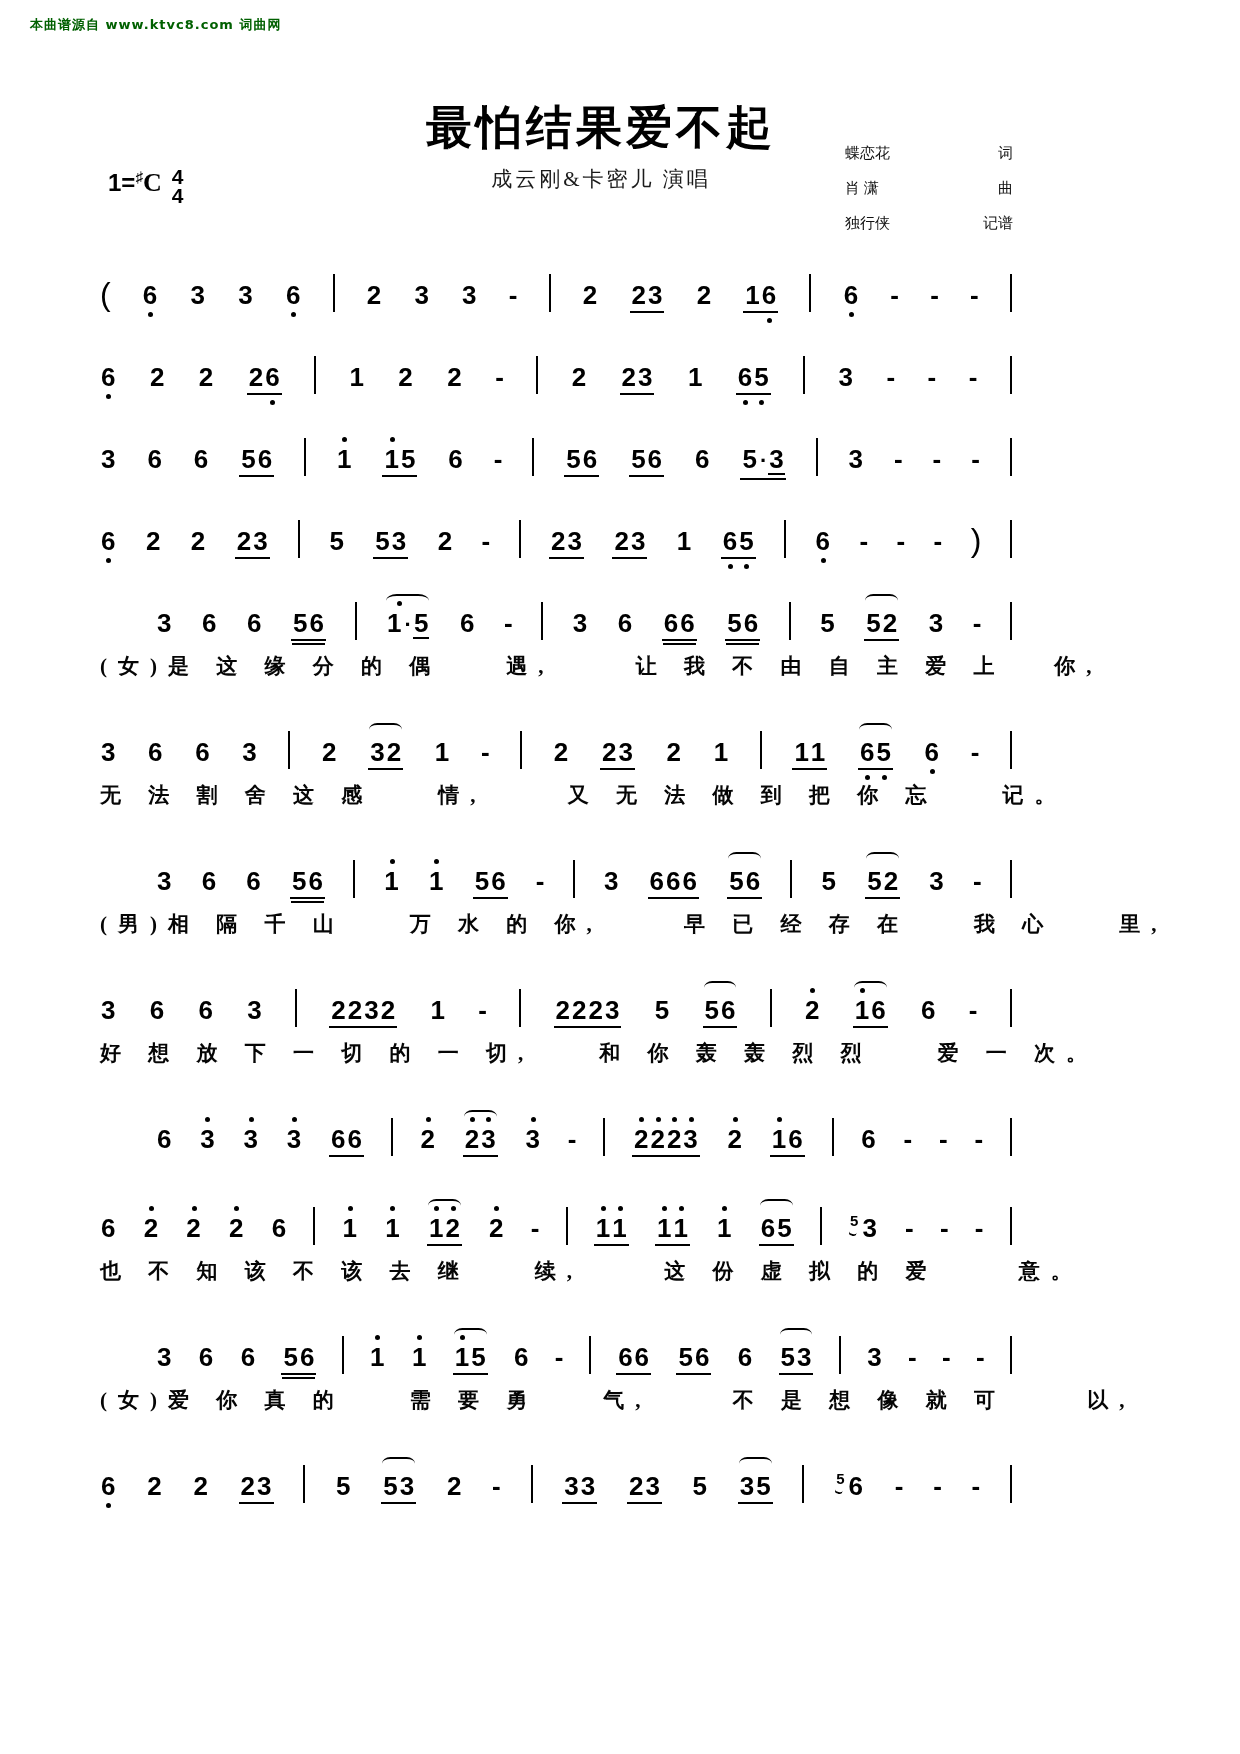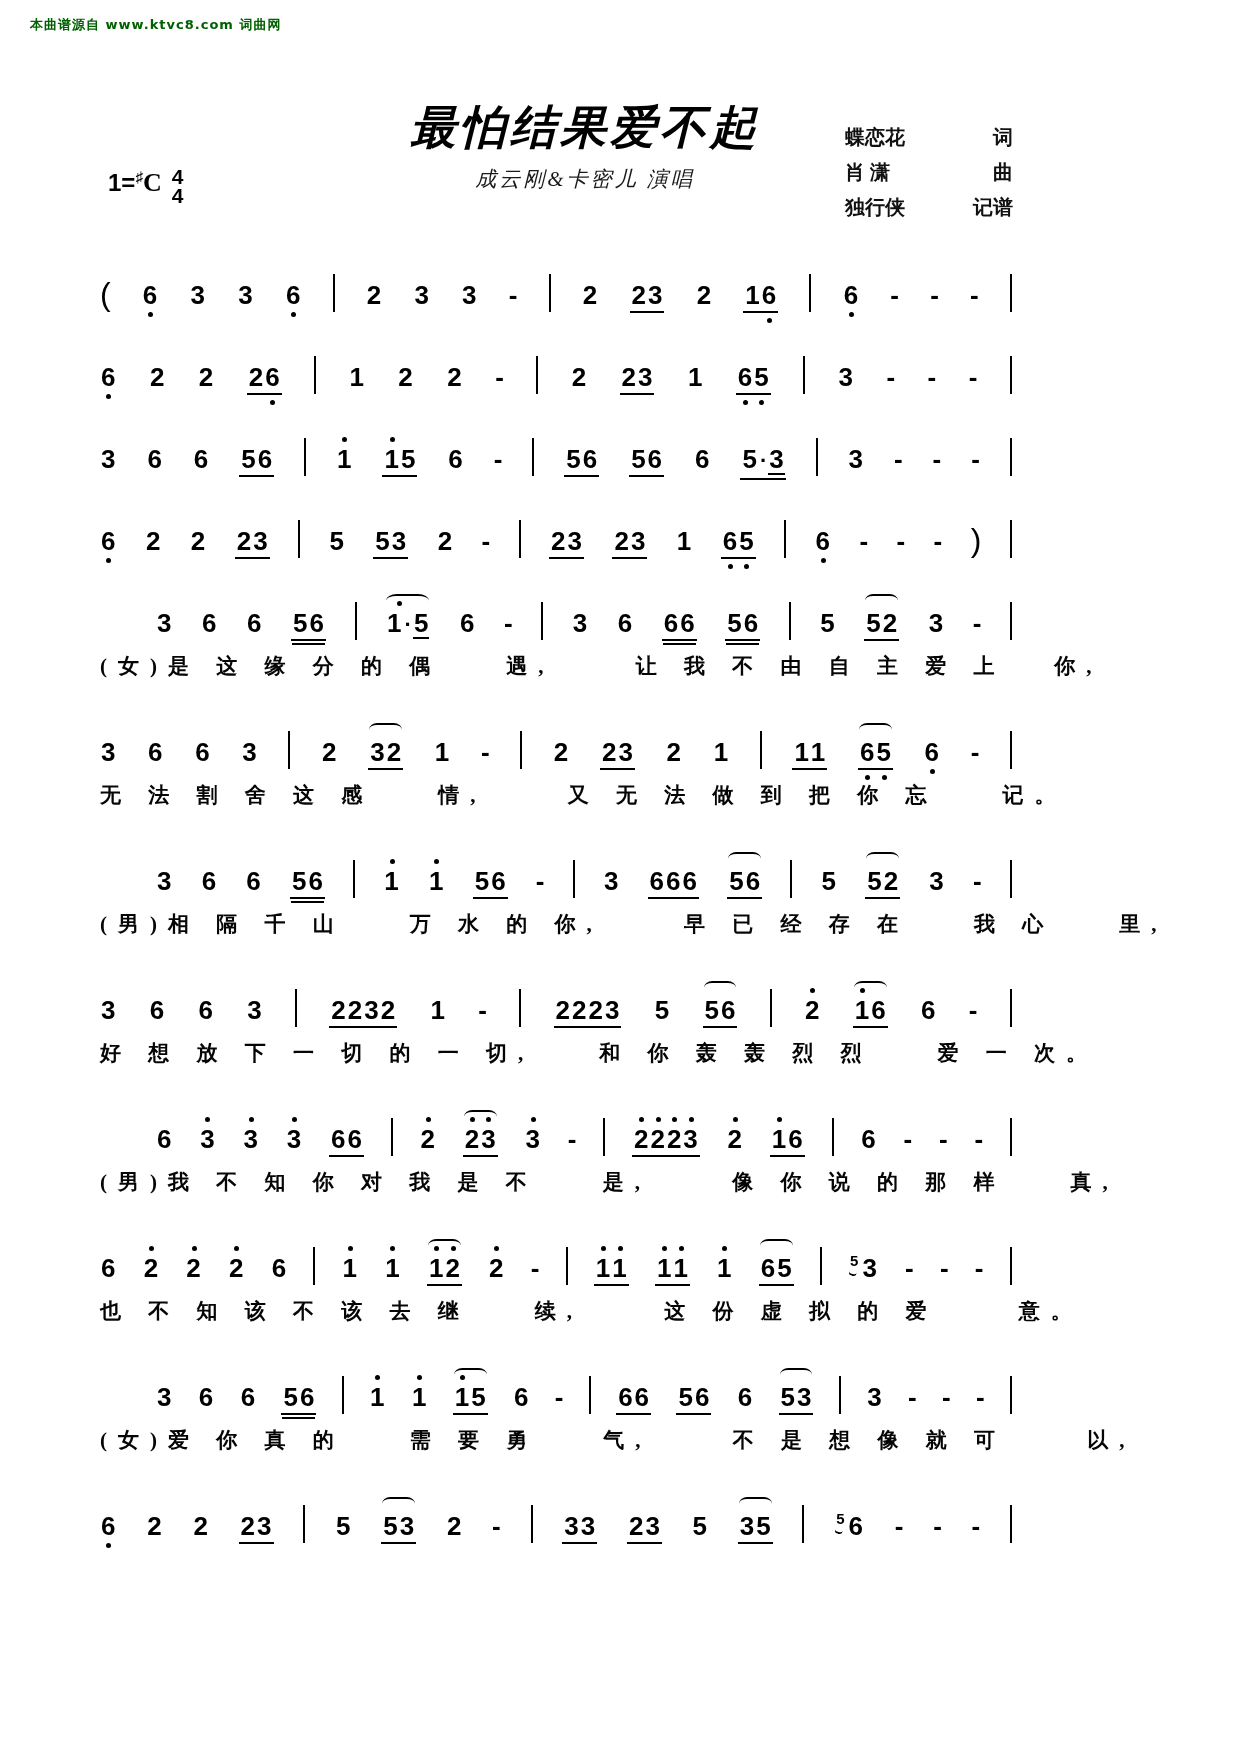--- a/index.html
+++ b/index.html
@@ -1,34 +1,34 @@
 <!DOCTYPE html>
 <html><head>
 <meta charset="utf-8">
 <style>
   html,body{margin:0;padding:0;background:#fff;}
   body{width:1240px;height:1754px;position:relative;font-family:"Liberation Sans",sans-serif;color:#000;overflow:hidden;}
 
   .watermark{position:absolute;left:30px;top:16px;font-size:13px;font-weight:700;
     font-family:"DejaVu Sans",sans-serif;letter-spacing:1px;}
 
-  .headwrap{position:absolute;left:0;top:0;width:1170px;text-align:center;font-style:italic;}
+  .headwrap{position:absolute;left:16px;top:0;width:1170px;text-align:center;}
   .title{margin-top:100px;font-family:"Liberation Serif",serif;font-weight:700;
     font-size:46px;letter-spacing:4px;line-height:1.2;}
   .performer{margin-top:10px;font-family:"Liberation Serif",serif;font-size:21px;
     letter-spacing:3px;color:#1a1a1a;}
 
   .keysig{position:absolute;left:108px;top:166px;font-weight:700;font-size:24px;white-space:nowrap;}
   .keysig .sharp{font-size:15px;position:relative;top:-9px;font-weight:700;}
   .keysig .tonic{font-size:26px;font-family:"Liberation Serif",serif;}
   .meter{display:inline-flex;flex-direction:column;align-items:center;vertical-align:middle;
     margin-left:10px;font-size:21px;line-height:.9;font-weight:700;position:relative;top:2px;}
 
-  .credits{position:absolute;left:845px;top:120px;width:168px;
-    font-family:"Liberation Serif",serif;font-size:20px;color:#111;font-weight:bold;}
+  .credits{position:absolute;left:845px;top:136px;width:168px;
+    font-family:"Liberation Serif",serif;font-size:15px;color:#111;}
   .credits .row{display:flex;justify-content:space-between;line-height:35px;}
 
   .music{position:absolute;left:100px;top:252px;width:912px;}
   .sys{margin-bottom:22px;}
   .sys.vocal{margin-bottom:29px;}
   .sys.gap-top{margin-top:14px;}
   .notes-row{display:flex;justify-content:space-between;align-items:baseline;
     font-weight:700;font-size:26px;line-height:1;height:46px;padding-top:14px;}
   .sys.indent .notes-row{padding-left:56px;}
   .lyrics-row{margin-top:12px;font-family:"Liberation Serif",serif;font-size:21px;
@@ -426,21 +426,20 @@
           <span class="note"><span class="d">1</span><i class="dot-a"></i></span>
           <span class="note"><span class="d">6</span></span>
         </span>
         <div class="bl"></div>
         <span class="note"><span class="d">6</span></span>
         <span class="dash">-</span>
         <span class="dash">-</span>
         <span class="dash">-</span>
         <div class="bl"></div>
       </div>
-      <div class="lyrics-row">(男)我 不 知 你 对 我 是 不    是,     像 你 说 的 那 样    真,</div>
     </div>
     <div class="sys vocal">
       <div class="notes-row">
         <span class="note"><span class="d">6</span></span>
         <span class="note"><span class="d">2</span><i class="dot-a"></i></span>
         <span class="note"><span class="d">2</span><i class="dot-a"></i></span>
         <span class="note"><span class="d">2</span><i class="dot-a"></i></span>
         <span class="note"><span class="d">6</span></span>
         <div class="bl"></div>
         <span class="note"><span class="d">1</span><i class="dot-a"></i></span>

